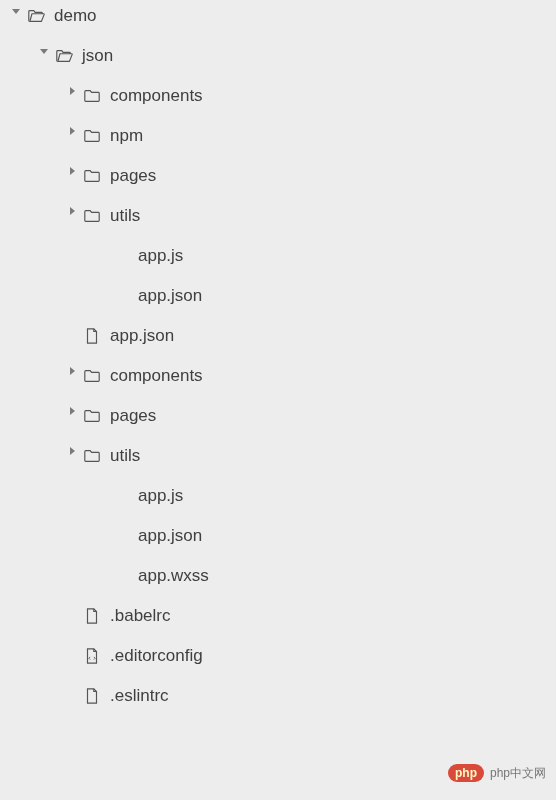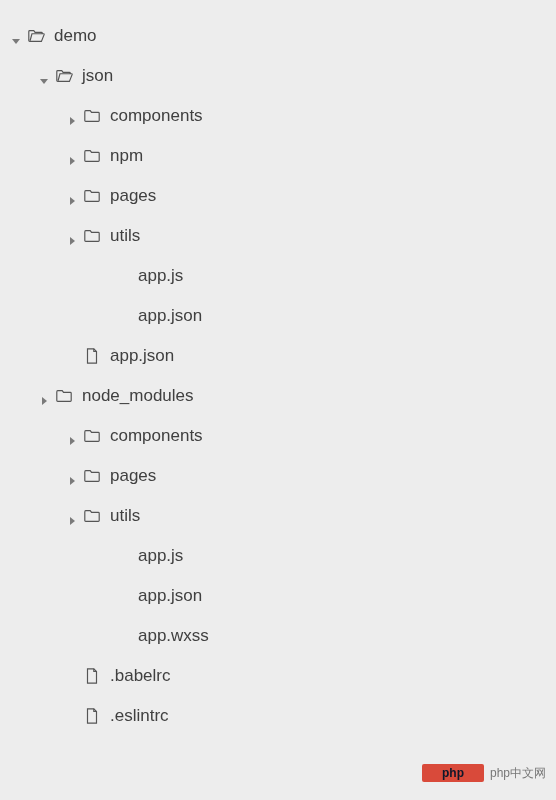--- a/index.html
+++ b/index.html
@@ -12,21 +12,21 @@
     height: 800px;
     overflow: hidden;
     position: relative;
   }
   .tree {
     padding-top: 6px;
     padding-left: 8px;
   }
   .row {
     display: flex;
-    align-items: flex-end;
+    align-items: flex-start;
     height: 40px;
     cursor: pointer;
     user-select: none;
   }
   .indent { display: inline-block; }
   .arrow {
     width: 16px;
     display: inline-flex;
     align-items: center;
     justify-content: center;
@@ -55,25 +55,25 @@
     bottom: 18px;
     display: flex;
     align-items: center;
     gap: 6px;
     font-size: 12px;
     color: #777;
     font-family: Arial, sans-serif;
   }
   .wm-badge {
     background: #d94a3a;
-    color: #0f172a;
+    color: #fef9c3;
     font-weight: bold;
     font-size: 12px;
-    padding: 2px 20px;
-    border-radius: 2px;
+    padding: 2px 7px;
+    border-radius: 9px;
   }
 </style>
 </head>
 <body>
 
 <div class="tree" id="tree">
     <div class="row">
       <span class="indent" style="width: 0px;"></span>
       <span class="arrow">
         <svg viewBox="0 0 10 10">
@@ -174,34 +174,20 @@
       <span class="arrow none"></span>
       <span class="icon">
         <svg viewBox="0 0 20 20">
           <path d="M5 2 L12 2 L15 5 L15 18 L5 18 Z"></path>
           <path d="M12 2 L12 5 L15 5"></path>
         </svg>
       </span>
       <span class="label">app.json</span>
     </div>
     <div class="row">
-      <span class="indent" style="width: 28px;"></span>
-      <span class="arrow">
-        <svg viewBox="0 0 10 10">
-          <polygon points="3,1 8,5 3,9" fill="#7a7a7a"></polygon>
-        </svg>
-      </span>
-      <span class="icon">
-        <svg viewBox="0 0 20 20">
-          <path d="M2 5.5 L2 15 Q2 16 3 16 L17 16 Q18 16 18 15 L18 7 Q18 6 17 6 L9.5 6 L8 4 L3 4 Q2 4 2 5.5 Z"></path>
-        </svg>
-      </span>
-      <span class="label">node_modules</span>
-    </div>
-    <div class="row">
       <span class="indent" style="width: 56px;"></span>
       <span class="arrow">
         <svg viewBox="0 0 10 10">
           <polygon points="3,1 8,5 3,9" fill="#7a7a7a"></polygon>
         </svg>
       </span>
       <span class="icon">
         <svg viewBox="0 0 20 20">
           <path d="M2 5.5 L2 15 Q2 16 3 16 L17 16 Q18 16 18 15 L18 7 Q18 6 17 6 L9.5 6 L8 4 L3 4 Q2 4 2 5.5 Z"></path>
         </svg>
@@ -257,20 +243,32 @@
     <div class="row">
       <span class="indent" style="width: 56px;"></span>
       <span class="arrow none"></span>
       <span class="icon">
         <svg viewBox="0 0 20 20">
           <path d="M5 2 L12 2 L15 5 L15 18 L5 18 Z"></path>
           <path d="M12 2 L12 5 L15 5"></path>
         </svg>
       </span>
       <span class="label">.babelrc</span>
+    </div>
+    <div class="row">
+      <span class="indent" style="width: 56px;"></span>
+      <span class="arrow none"></span>
+      <span class="icon">
+        <svg viewBox="0 0 20 20">
+          <path d="M5 2 L12 2 L15 5 L15 18 L5 18 Z"></path>
+          <path d="M12 2 L12 5 L15 5"></path>
+          <path d="M8 11 L6.5 12.5 L8 14 M12 11 L13.5 12.5 L12 14" stroke-width="1"></path>
+        </svg>
+      </span>
+      <span class="label">.editorconfig</span>
     </div>
     <div class="row">
       <span class="indent" style="width: 56px;"></span>
       <span class="arrow none"></span>
       <span class="icon">
         <svg viewBox="0 0 20 20">
           <path d="M5 2 L12 2 L15 5 L15 18 L5 18 Z"></path>
           <path d="M12 2 L12 5 L15 5"></path>
         </svg>
       </span>

